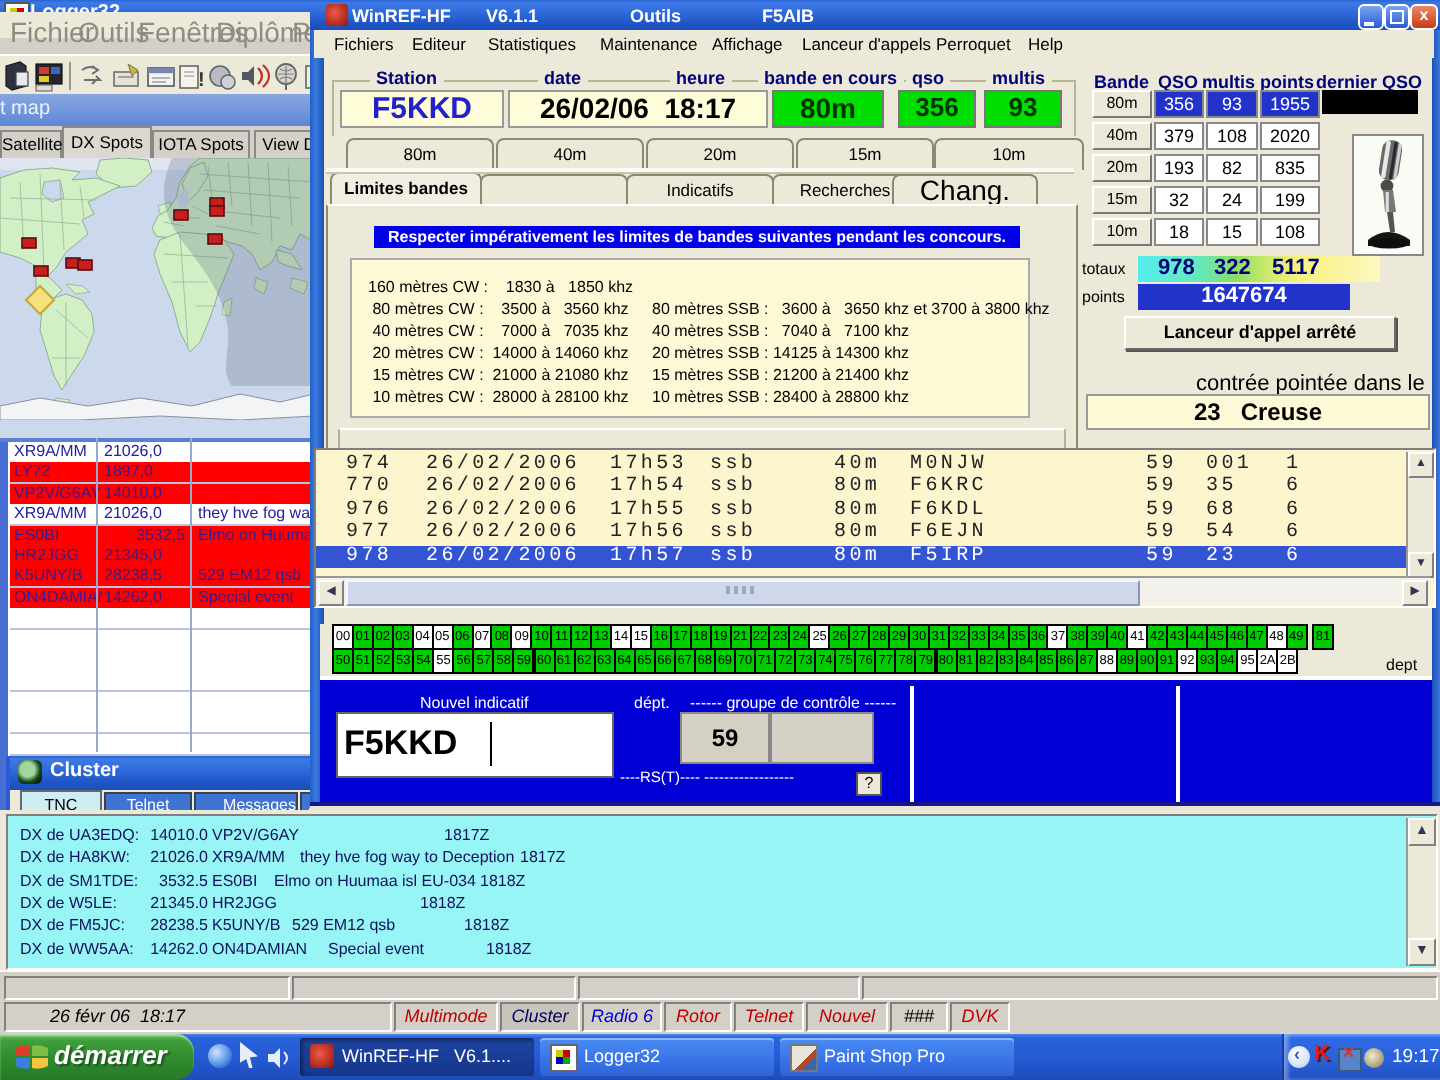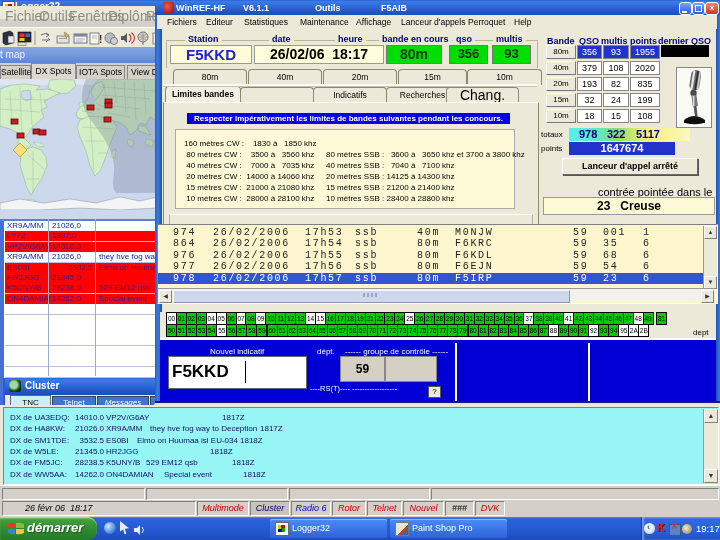--- a/index.html
+++ b/index.html
@@ -221,21 +221,21 @@
   </div>
 <div class="abs" style="left:0;top:378px;width:3px;height:107px;background:#4a6fd4;"></div>
 
 <div class="abs ttl" style="left:3px;top:378px;width:157px;height:17px;border-left:2px solid #2a5ad4;">
  <div class="abs" style="left:4px;top:2px;width:12px;height:12px;background:radial-gradient(circle at 40% 40%,#9fd89f 0 35%,#1a4a1a 60%,#000 100%);border-radius:3px;"></div>
  <div class="abs" style="left:20px;top:2px;font-size:10px;font-weight:bold;color:#fff;">Cluster</div>
 </div>
 <div class="abs" style="left:3px;top:395px;width:157px;height:14px;background:#ece9d8;border-left:2px solid #2a5ad4;">
  <div class="abs" style="left:5px;top:0;width:39px;height:13px;background:#cdeef5;border:1px solid #667;border-bottom:none;font-size:8px;text-align:center;line-height:13px;color:#000;">TNC</div>
  <div class="abs" style="left:47px;top:1px;width:42px;height:12px;background:#3f74d0;border:1px solid #345;font-size:8px;text-align:center;line-height:12px;color:#fff;">Telnet</div>
- <div class="abs" style="left:92px;top:1px;width:50px;height:12px;background:#3f74d0;border:1px solid #345;font-size:8px;text-align:center;line-height:12px;color:#fff;font-style:italic;">Messages</div>
+ <div class="abs" style="left:92px;top:1px;width:50px;height:12px;background:#3f74d0;border:1px solid #345;font-size:8px;text-align:right;line-height:12px;color:#fff;">Messages</div>
  <div class="abs" style="left:145px;top:1px;width:12px;height:12px;background:#3f74d0;border:1px solid #345;font-size:8px;color:#fff;line-height:12px;text-align:center;">A</div>
 </div>
 <div class="abs" style="left:0;top:405px;width:720px;height:80px;background:#ece9d8;">
  <div class="abs" style="left:3px;top:2px;width:714px;height:76px;border:1px solid;border-color:#7f7f7f #fff #fff #7f7f7f;background:#97f5f5;"></div>
  <div id="dxlines">
       <div class="abs" style="left:0;top:8px;width:700px;height:11px;font-size:8px;color:#101060;white-space:nowrap;">
         <span class="abs" style="left:10px;">DX de UA3EDQ:</span>
         <span class="abs" style="left:56px;width:48px;text-align:right;">14010.0</span>
         <span class="abs" style="left:106px;">VP2V/G6AY</span>
         <span class="abs" style="left:222px;">1817Z</span>
@@ -467,21 +467,21 @@
           <span class="abs" style="left:55px;">26/02/2006</span>
           <span class="abs" style="left:147px;">17h53</span>
           <span class="abs" style="left:197px;">ssb</span>
           <span class="abs" style="left:259px;">40m</span>
           <span class="abs" style="left:297px;">M0NJW</span>
           <span class="abs" style="left:415px;">59</span>
           <span class="abs" style="left:445px;">001</span>
           <span class="abs" style="left:485px;">1</span>
         </div>
         <div class="abs mono" style="left:3px;top:238.4px;width:545px;height:11px;font-size:10px;letter-spacing:1.7px;line-height:11px;color:#222;">
-          <span class="abs" style="left:15px;">864</span>
+          <span class="abs" style="left:15px;">770</span>
           <span class="abs" style="left:55px;">26/02/2006</span>
           <span class="abs" style="left:147px;">17h54</span>
           <span class="abs" style="left:197px;">ssb</span>
           <span class="abs" style="left:259px;">80m</span>
           <span class="abs" style="left:297px;">F6KRC</span>
           <span class="abs" style="left:415px;">59</span>
           <span class="abs" style="left:445px;">35</span>
           <span class="abs" style="left:485px;">6</span>
         </div>
         <div class="abs mono" style="left:3px;top:249.8px;width:545px;height:11px;font-size:10px;letter-spacing:1.7px;line-height:11px;color:#222;">
@@ -658,20 +658,25 @@
   <span class="abs" style="left:27px;top:3px;font-size:13px;font-weight:bold;font-style:italic;color:#fff;
    text-shadow:1px 1px 1px rgba(0,0,0,.4);">démarrer</span>
  </div>
  <div class="abs" style="left:104px;top:5px;width:12px;height:12px;border-radius:50%;background:radial-gradient(circle at 35% 35%,#cfe4ff,#3a7ede 70%,#1a4a9e);"></div>
  <div class="abs" style="left:120px;top:4px;width:9px;height:13px;background:#e8eef8;clip-path:polygon(0 0,100% 55%,55% 60%,70% 100%,50% 100%,35% 65%,0 80%);"></div>
  <div class="abs" style="left:133px;top:5px;width:12px;height:12px;">
   <svg width="12" height="12" viewBox="0 0 12 12">
         <path d="M1,4 L4,4 L7,1 L7,11 L4,8 L1,8 Z" fill="#e8eef8"></path>
   <path d="M9,3 q3,3 0,6" stroke="#e8eef8" stroke-width="1" fill="none"></path>
       </svg></div>
+ <div class="abs" style="left:150px;top:2px;width:117px;height:19px;border-radius:2px;
+  background:linear-gradient(180deg,#1e45a2,#16368a);box-shadow:inset 1px 1px 2px rgba(0,0,0,.5);">
+  <div class="abs" style="left:5px;top:3px;width:12px;height:12px;background:radial-gradient(circle at 40% 40%,#f05a4a,#901208);border-radius:2px;"></div>
+  <span class="abs" style="left:21px;top:4px;font-size:9px;color:#fff;white-space:nowrap;">WinREF-HF&nbsp;&nbsp;&nbsp;V6.1....</span>
+ </div>
  <div class="abs" style="left:270px;top:2px;width:117px;height:19px;border-radius:2px;
   background:linear-gradient(180deg,#4a8cf4 0%,#3a77e8 50%,#2f63d8 100%);box-shadow:inset 0 1px 0 rgba(255,255,255,.4);">
   <div class="abs" style="left:5px;top:3px;width:12px;height:12px;background:#fff;border:1px solid #666;">
    <div class="abs" style="left:2px;top:2px;width:7px;height:7px;background:conic-gradient(#c00 0 25%,#0a0 0 50%,#00c 0 75%,#cc0 0);"></div>
       </div>
   <span class="abs" style="left:22px;top:4px;font-size:9px;color:#fff;">Logger32</span>
  </div>
  <div class="abs" style="left:390px;top:2px;width:117px;height:19px;border-radius:2px;
   background:linear-gradient(180deg,#4a8cf4 0%,#3a77e8 50%,#2f63d8 100%);box-shadow:inset 0 1px 0 rgba(255,255,255,.4);">
   <div class="abs" style="left:5px;top:3px;width:12px;height:12px;background:linear-gradient(135deg,#e8e4da 0 55%,#b04a2a 0 70%,#3a66b0 0);border:1px solid #777;"></div>

